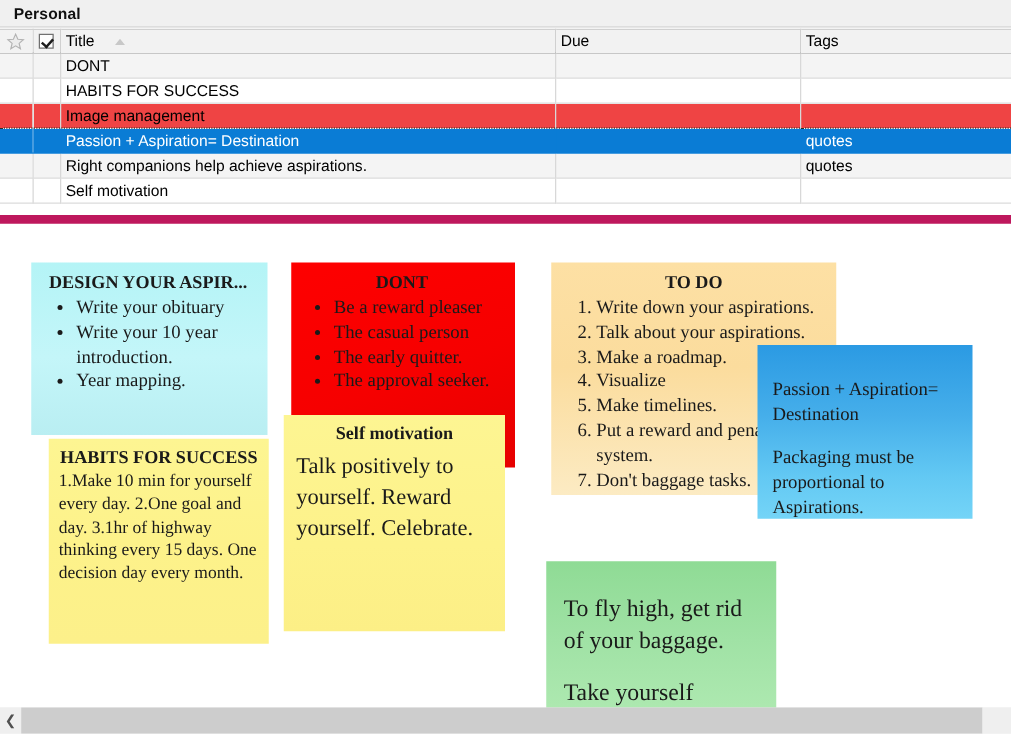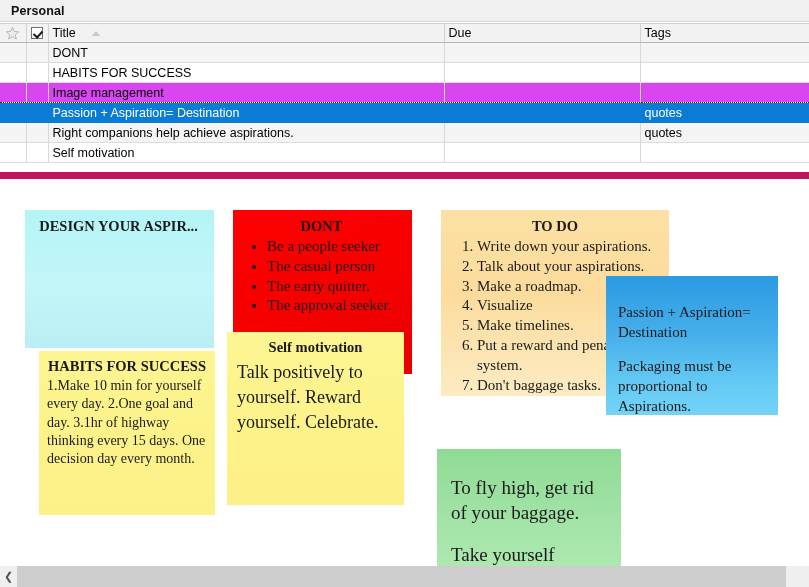--- a/index.html
+++ b/index.html
@@ -107,21 +107,21 @@
     padding: 0 0 0 4px;
     box-sizing: border-box;
     white-space: nowrap;
     overflow: hidden;
     font-size: 12.5px;
     vertical-align: middle;
   }
   tbody tr.alt td { background: #f4f4f4; }
   tbody tr.plain td { background: #ffffff; }
   tbody tr.focus td {
-    background: #d946ef;
+    background: #ef4444;
     border-top: 1px dotted #2a2a2a;
     border-bottom: 1px dotted #2a2a2a;
   }
   tbody tr.selected td {
     background: #0a7cd5;
     color: #ffffff;
     border-right-color: #0a7cd5;
     border-bottom-color: #0a7cd5;
   }
 
@@ -325,26 +325,31 @@
         <td></td>
       </tr>
     </tbody>
   </table>
 </div>
 
 <div id="canvas">
 
   <div class="note" id="note-design">
     <span class="note-title">DESIGN YOUR ASPIR...</span>
+    <ul>
+      <li>Write your obituary</li>
+      <li>Write your 10 year introduction.</li>
+      <li>Year mapping.</li>
+    </ul>
   </div>
 
   <div class="note" id="note-dont">
     <span class="note-title">DONT</span>
     <ul>
-      <li>Be a people seeker</li>
+      <li>Be a reward pleaser</li>
       <li>The casual person</li>
       <li>The early quitter.</li>
       <li>The approval seeker.</li>
     </ul>
   </div>
 
   <div class="note" id="note-todo">
     <span class="note-title">TO DO</span>
     <ol>
       <li>Write down your aspirations.</li>

